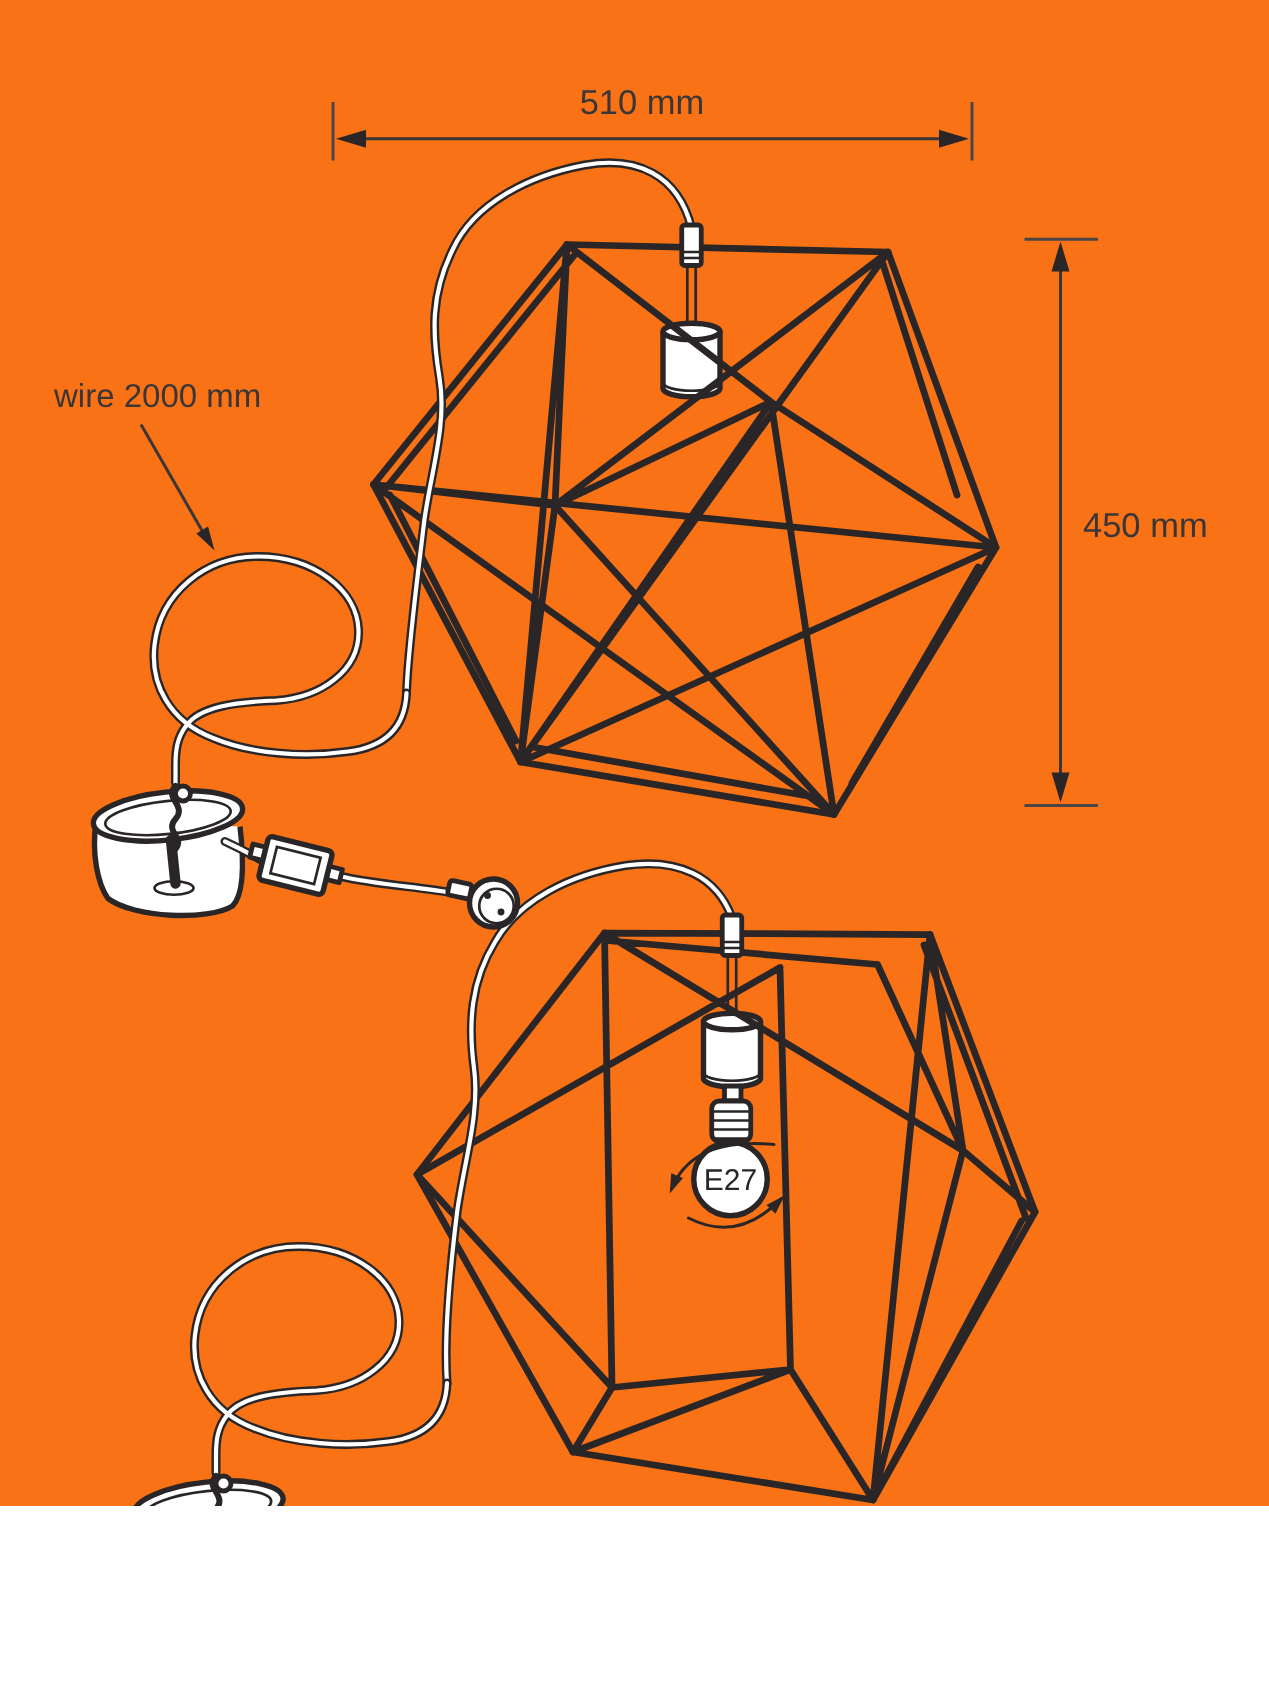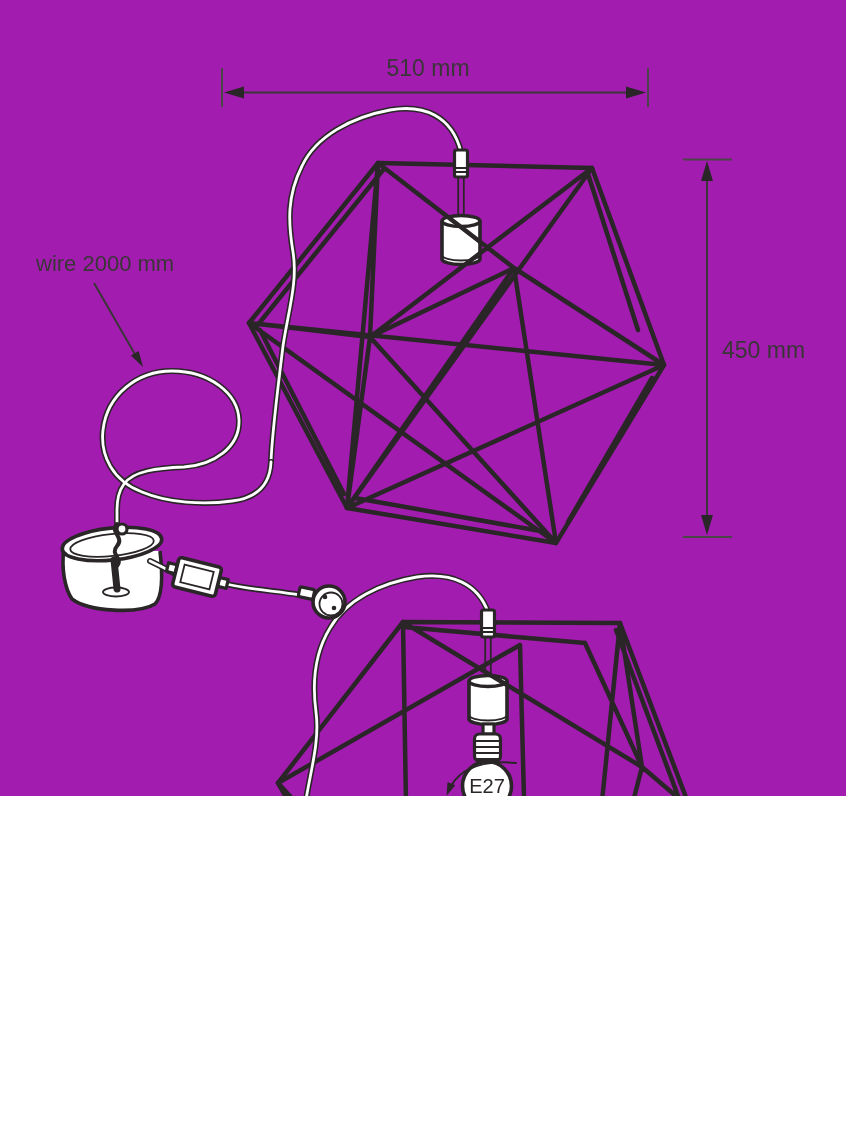--- a/index.html
+++ b/index.html
@@ -1,16 +1,16 @@
 <!DOCTYPE html>
 <html><head>
 <meta charset="utf-8">
 <style>
   html,body{margin:0;padding:0;background:#ffffff;}
-  .stage{width:846px;height:796px;position:relative;background:#a21caf;overflow:hidden;}
+  .stage{width:846px;height:1004px;position:relative;background:#f97316;overflow:hidden;}
   svg{display:block;}
   .wire{fill:none;stroke:#2a2627;stroke-width:4.5;stroke-linecap:round;stroke-linejoin:round;}
   .thin{fill:none;stroke:#2a2627;stroke-width:2;stroke-linecap:round;}
   .tick{fill:none;stroke:#4a4647;stroke-width:2;}
   .dimline{fill:none;stroke:#3a3637;stroke-width:2;}
   .head{fill:#2a2627;stroke:none;}
   .cord-out{fill:none;stroke:#2a2627;stroke-width:6;stroke-linecap:round;}
   .cord-in{fill:none;stroke:#ffffff;stroke-width:2.8;stroke-linecap:round;}
   .part{fill:#ffffff;stroke:#2a2627;stroke-width:3.2;stroke-linejoin:round;}
   .part-thick{fill:#ffffff;stroke:#2a2627;stroke-width:3.6;}

